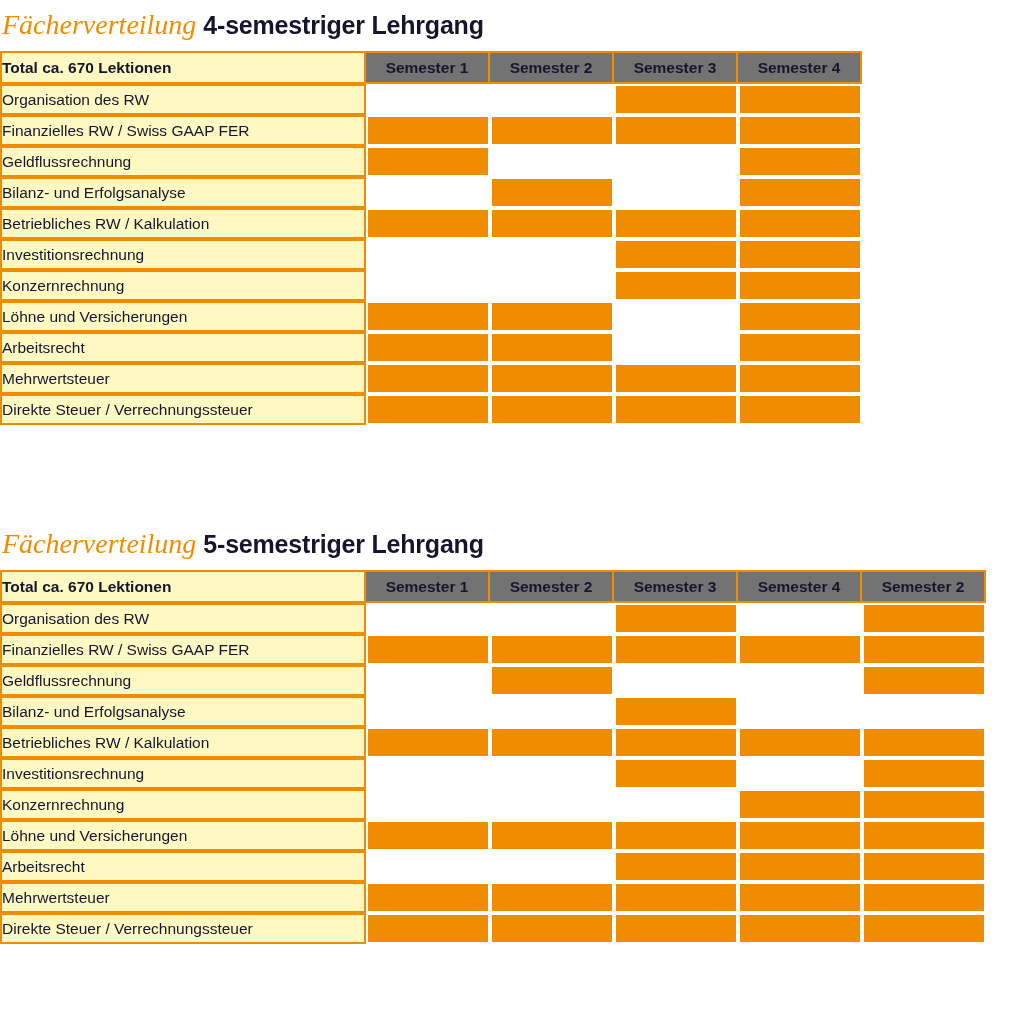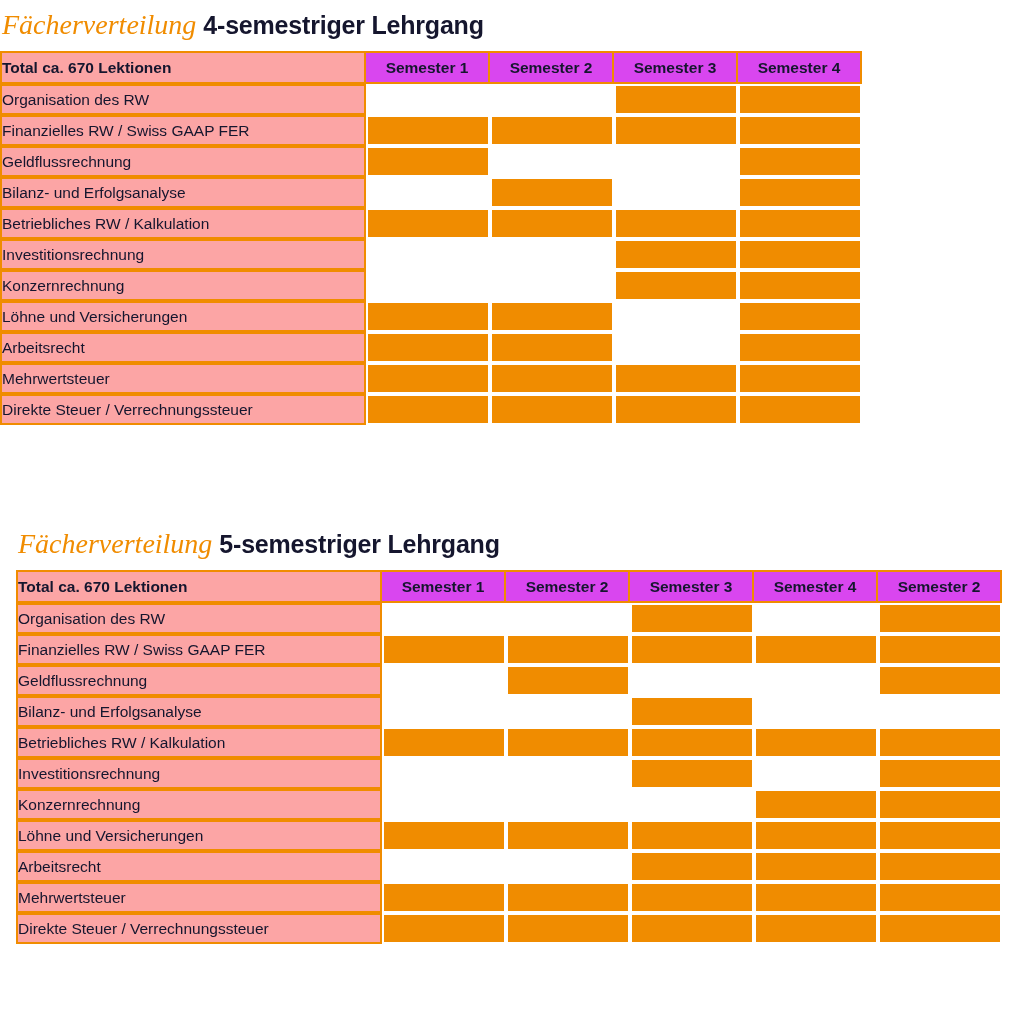--- a/index.html
+++ b/index.html
@@ -19,21 +19,21 @@
     width: 1015px;
     height: 1012px;
     box-sizing: border-box;
     padding: 0;
   }
   .block {
     position: absolute;
     left: 0;
   }
   .block-1 { top: 8px; }
-  .block-2 { top: 527px; padding-left: 16px; }
+  .block-2 { top: 527px; }
 
   .heading {
     font-size: 25px;
     line-height: 34px;
     margin: 0 0 9px 2px;
     white-space: nowrap;
   }
   .heading .h-italic {
     color: #f08c00;
     font-family: "Liberation Serif", serif;
@@ -59,38 +59,38 @@
     vertical-align: middle;
   }
   .label-cell {
     border: 2px solid #f08c00;
     height: 31px;
     box-sizing: border-box;
     padding: 0 0 0 8px;
     font-size: 15.5px;
     text-align: left;
     color: #15162e;
-    background: #fca5a5;
+    background: #fef9c3;
     white-space: nowrap;
     overflow: hidden;
   }
   .head-label {
     font-weight: bold;
     font-size: 15.5px;
     height: 33px;
   }
   .head-sem {
     border: 2px solid #f08c00;
     border-left: none;
     box-sizing: border-box;
     height: 33px;
     font-weight: bold;
     font-size: 15.5px;
     text-align: center;
-    background: #d946ef;
+    background: #737373;
     color: #15162e;
     white-space: nowrap;
   }
   .cell {
     box-sizing: border-box;
     height: 31px;
     border-top: 2px solid #ffffff;
     border-bottom: 2px solid #ffffff;
     border-left: 2px solid #ffffff;
     border-right: 2px solid #ffffff;

